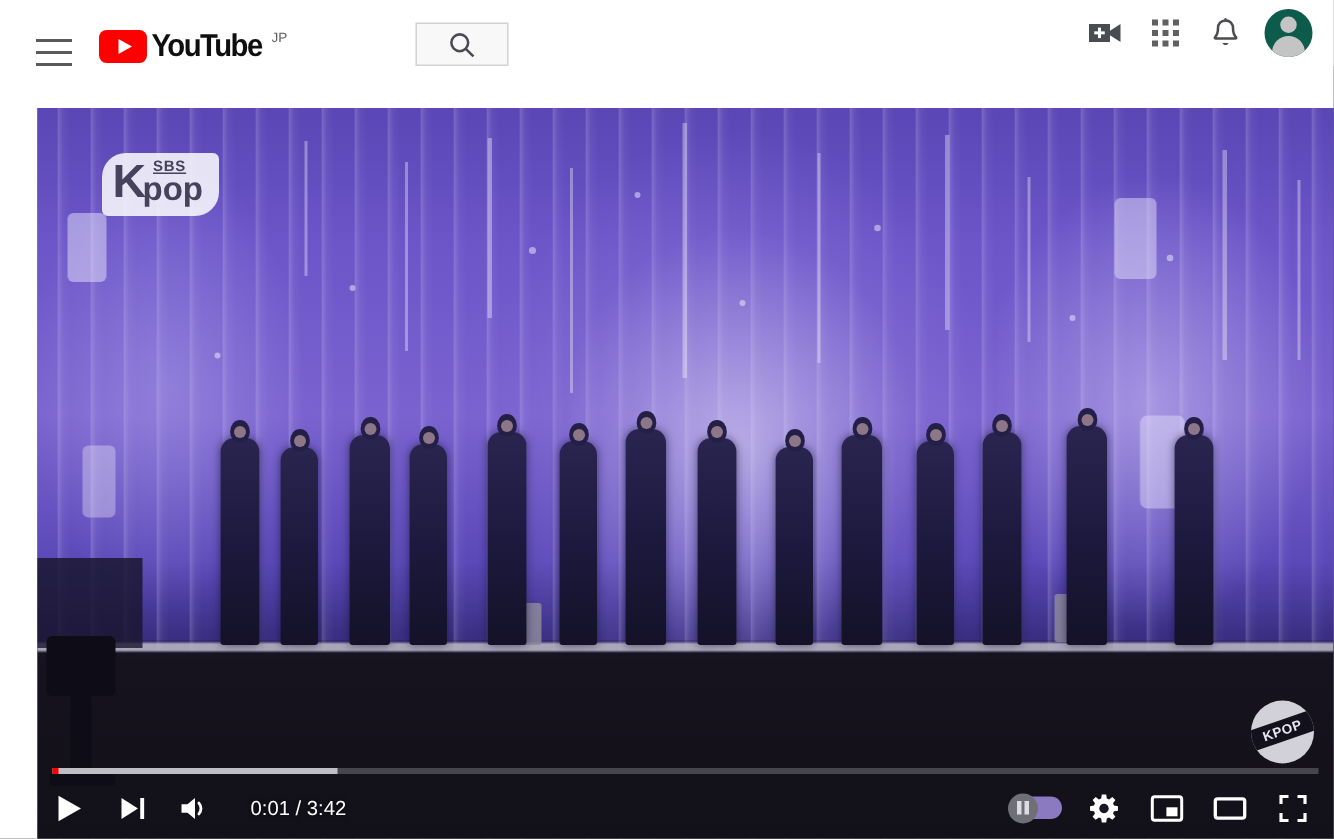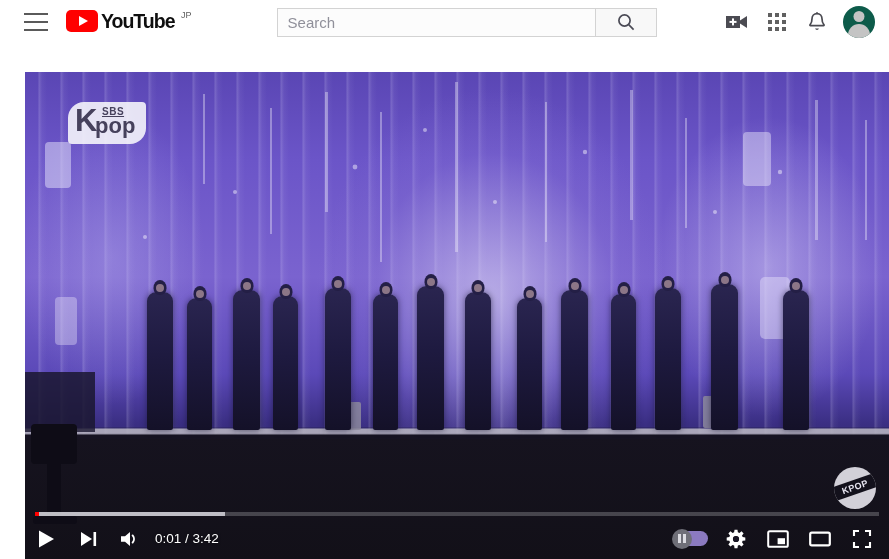--- a/index.html
+++ b/index.html
@@ -8,21 +8,21 @@
     overflow: hidden;
     background: #ffffff;
     font-family: "Liberation Sans", sans-serif;
   }
 
   
   #header {
     position: absolute; top: 0; left: 0;
     width: 889px; height: 44px;
     background: #ffffff;
-    display: flex; align-items: center;
+    display: flex; align-items: flex-end;
   }
   #hamburger {
     width: 24px; height: 18px;
     margin-left: 24px; margin-right: 18px;
     display: flex; flex-direction: column; justify-content: space-between;
     cursor: pointer;
   }
   #hamburger i { display: block; height: 2px; background: #5a5a5a; border-radius: 0; }
 
   #logo-block {
@@ -255,21 +255,21 @@
   }
   .ctl {
     width: 42px; height: 41px;
     display: flex; align-items: center; justify-content: center;
     cursor: pointer;
   }
   #time-display {
     color: #ffffff;
     font-family: "Liberation Sans", sans-serif;
     font-size: 13.5px;
-    margin-left: 4px; margin-right: auto;
+    margin-left: 16px; margin-right: auto;
     text-shadow: 0 0 3px rgba(0,0,0,0.6);
     white-space: nowrap;
   }
   
   #autoplay-toggle {
     width: 48px; height: 41px;
     display: flex; align-items: center; justify-content: center;
     cursor: pointer;
   }
   #autoplay-toggle .pill {
@@ -302,21 +302,20 @@
 
   <div id="logo-block">
     <div id="yt-play-box" style="background: rgb(255, 0, 0);">
         <span></span>
       </div>
     <div id="yt-wordmark">YouTube</div>
     <div id="yt-country">JP</div>
   </div>
 
   <div id="search-wrap">
-    <input id="search-input" type="text" placeholder="Search" style="">
     <div id="search-button">
       <svg width="20" height="20" viewBox="0 0 20 20">
         <circle cx="8.5" cy="8.5" r="5.6" fill="none" stroke="#4a4a55" stroke-width="1.7"></circle>
         <line x1="12.7" y1="12.7" x2="17.6" y2="17.6" stroke="#4a4a55" stroke-width="1.7"></line>
       </svg>
     </div>
   </div>
 
   <div id="header-right">
 

